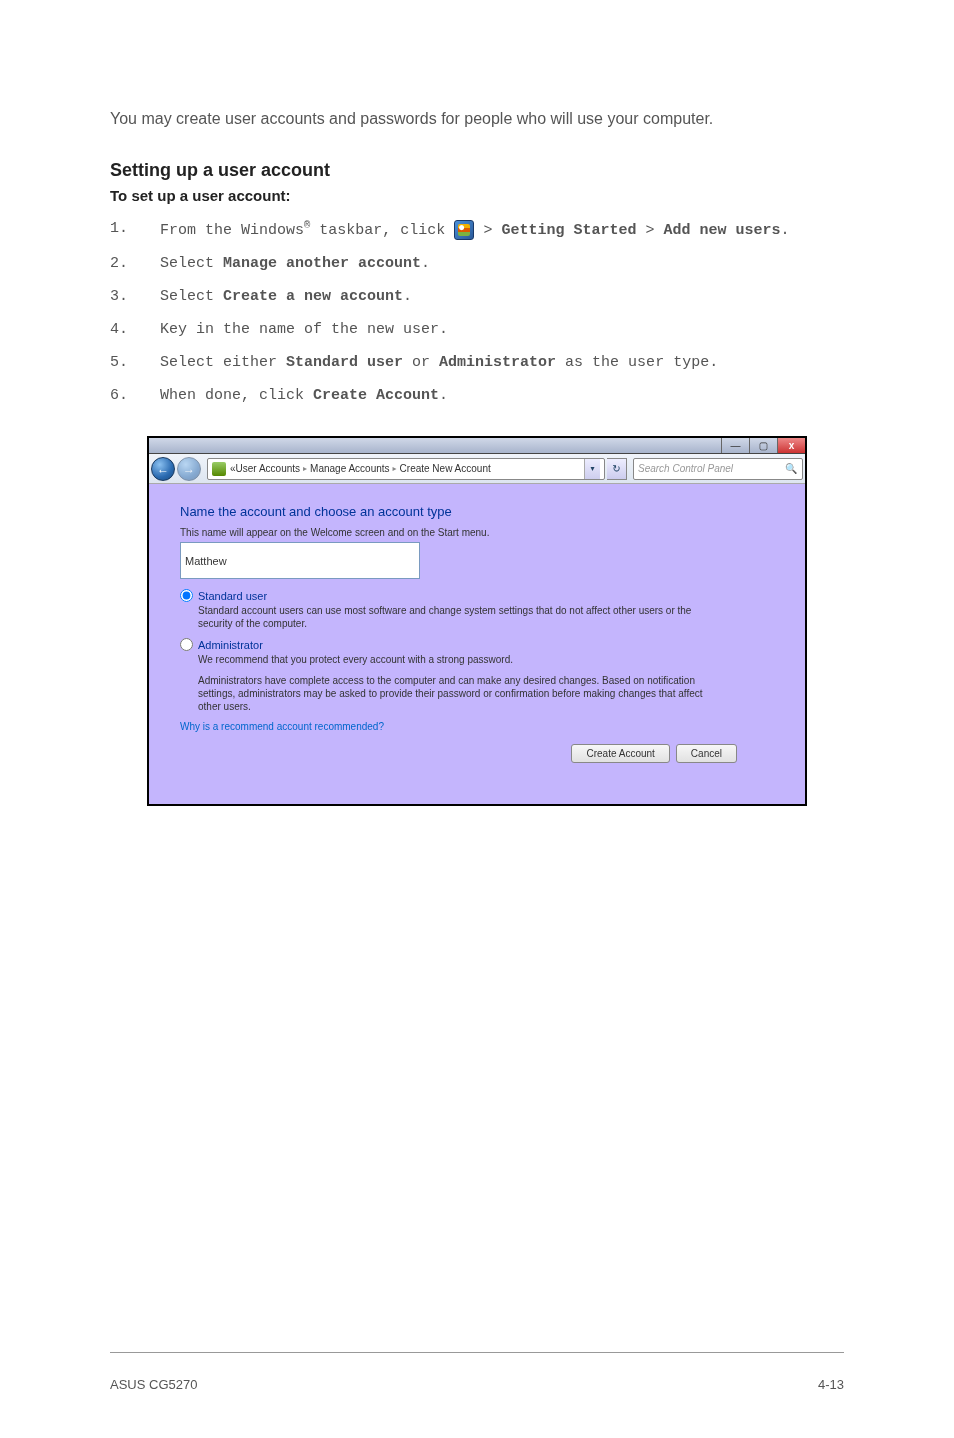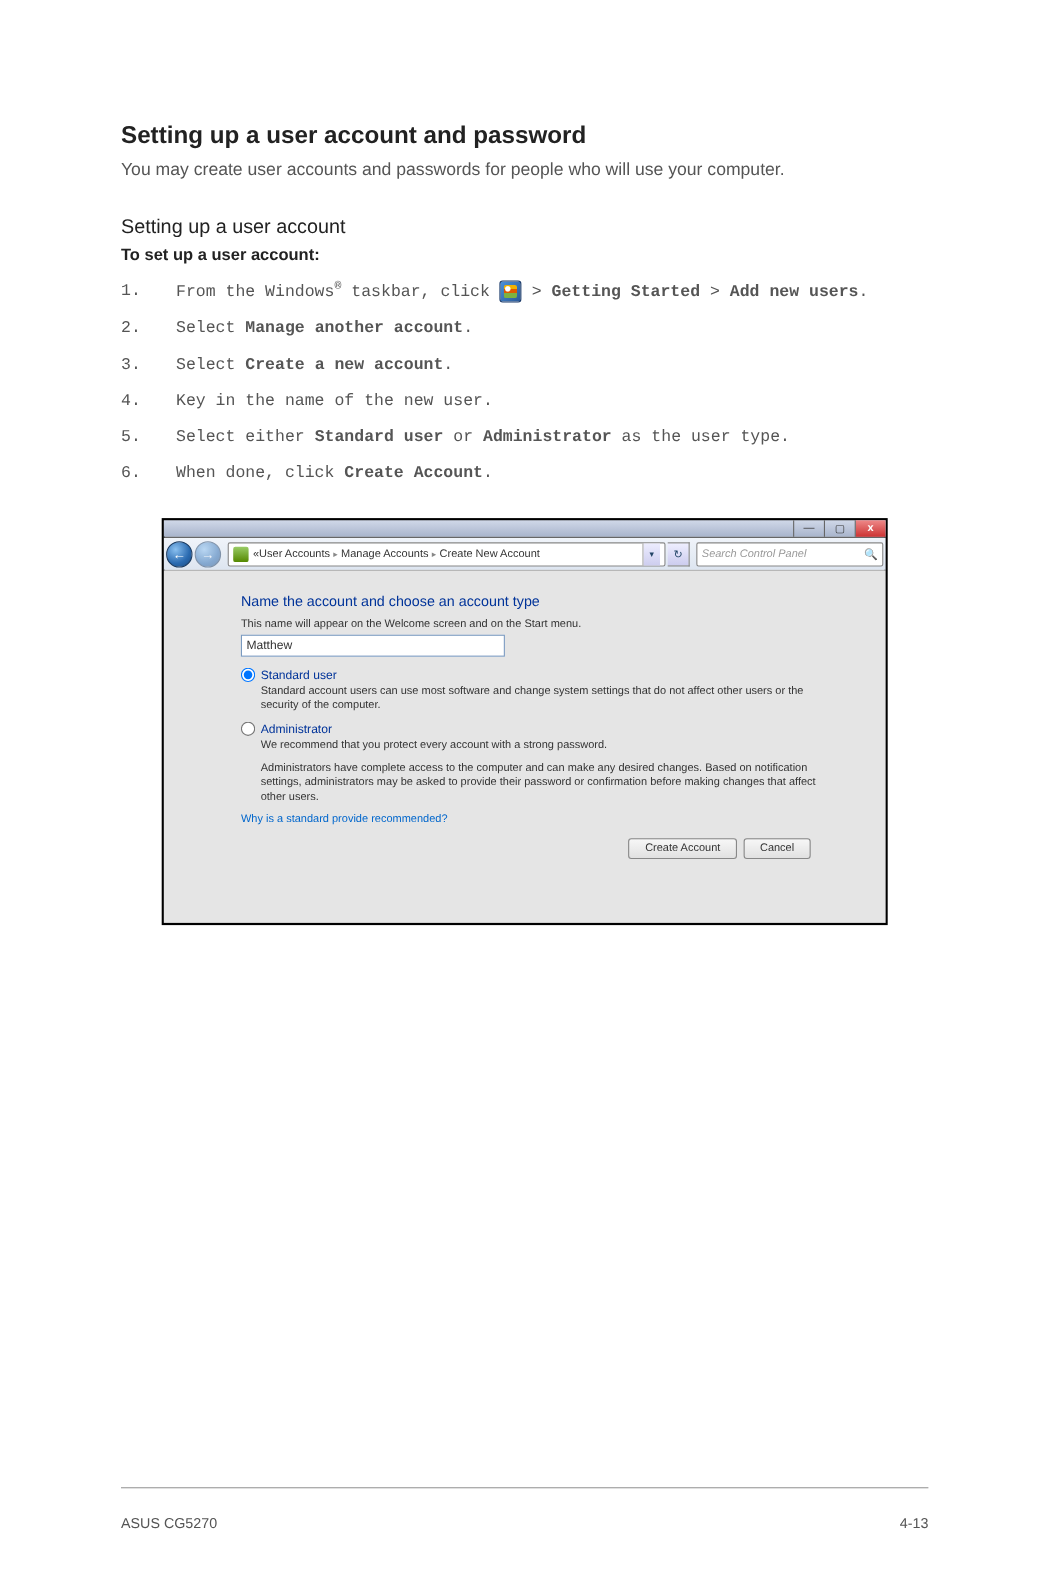--- a/index.html
+++ b/index.html
@@ -20,21 +20,21 @@
       color: #222;
       margin-bottom: 10px;
     }
     p.intro {
       font-size: 16px;
       color: #555;
       margin-bottom: 32px;
     }
     h3.sub-heading {
       font-size: 18px;
-      font-weight: normal;
+      font-weight: bold;
       color: #222;
       margin-bottom: 6px;
     }
     p.bold-line {
       font-size: 15px;
       font-weight: bold;
       color: #222;
       margin-bottom: 14px;
     }
     ol.steps {
@@ -186,37 +186,37 @@
       font-size: 10px;
       color: #999;
       font-style: italic;
     }
     .search-box .search-icon {
       margin-left: auto;
       color: #4a7ab0;
       font-style: normal;
     }
     .content-area {
-      padding: 20px 34px 20px 70px;
+      padding: 20px 34px 20px 31px;
       min-height: 320px;
-      background: #e5e5e5;
+      background: #c4b5fd;
     }
     .content-heading {
       color: #003399;
       font-size: 13px;
       margin-bottom: 8px;
     }
     .content-text {
       font-size: 10px;
       color: #333;
       margin-bottom: 4px;
     }
     .name-input {
       width: 240px;
-      height: 20px;
+      height: 37px;
       border: 1px solid #7a9ac0;
       padding: 1px 4px;
       font-size: 11px;
       color: #333;
       margin-bottom: 10px;
     }
     .radio-row {
       display: flex;
       align-items: center;
       gap: 5px;
@@ -266,21 +266,20 @@
       display: flex;
       justify-content: space-between;
       font-size: 13px;
       color: #555;
     }
   </style>
 </head>
 <body>
 
 <div class="page">
-  <h2 class="main-heading">Setting up a user account and password</h2>
   <p class="intro">You may create user accounts and passwords for people who will use your computer.</p>
 
   <h3 class="sub-heading">Setting up a user account</h3>
   <p class="bold-line">To set up a user account:</p>
 
   <ol class="steps">
     <li>
       <span>From the Windows</span><sup>®</sup><span> taskbar, click </span><span class="flag-icon"></span><span> &gt; </span><span class="bold">Getting Started</span><span> &gt; </span><span class="bold">Add new users</span><span>.</span>
     </li>
     <li>
@@ -336,21 +335,21 @@
       <div class="radio-desc">Standard account users can use most software and change system settings that do not affect other users or the security of the computer.</div>
 
       <div class="radio-row">
         <input type="radio" style="">
         <span class="radio-label">Administrator</span>
       </div>
       <div class="radio-desc" style="margin-left:18px">We recommend that you protect every account with a strong password.</div>
 
       <div class="radio-desc">Administrators have complete access to the computer and can make any desired changes. Based on notification settings, administrators may be asked to provide their password or confirmation before making changes that affect other users.</div>
 
-      <a class="link-text">Why is a standard provide recommended?</a>
+      <a class="link-text">Why is a recommend account recommended?</a>
 
       <div class="button-row">
         <button class="win-btn">Create Account</button>
         <button class="win-btn">Cancel</button>
       </div>
     </div>
   </div>
 </div>
 
 <div class="footer">

